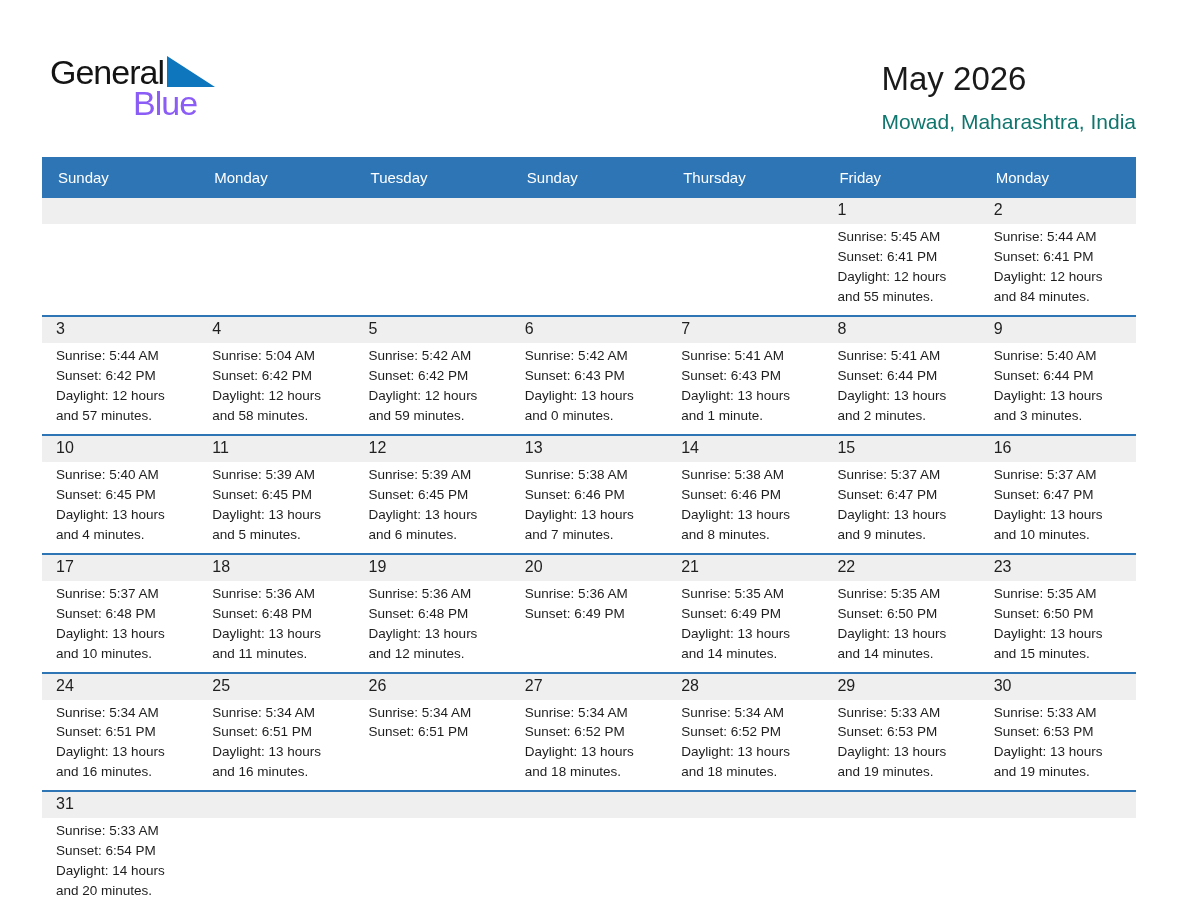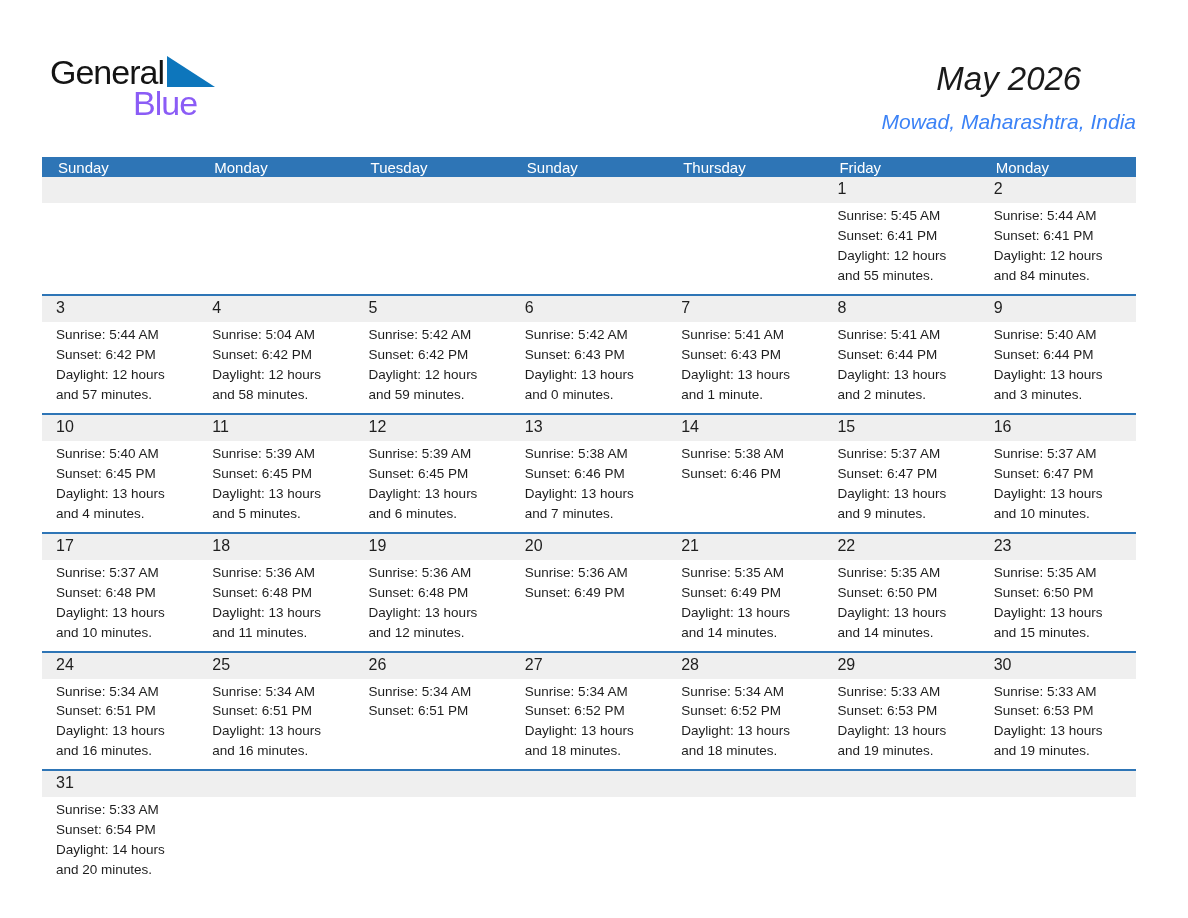--- a/index.html
+++ b/index.html
@@ -16,28 +16,28 @@
   .logo { position:relative; width:240px; }
   .logo-line1 { display:flex; align-items:center; }
   .logo-general {
     font-size:34px; font-weight:500; color:#141414; letter-spacing:-1px; line-height:1;
   }
   .logo-tri { margin-left:2px; margin-top:2px; }
   .logo-blue {
     font-size:34px; font-weight:500; color:#8b5cf6; letter-spacing:-1px;
     line-height:1; margin-left:83px; margin-top:-6px;
   }
-  .title-block { text-align:center; margin-top:8px;font-style:italic; }
+  .title-block { text-align:left; margin-top:8px; }
   .cal-title { font-size:33px; color:#1a1a1a; line-height:1.15; }
-  .cal-subtitle { font-size:21px; color:#3b82f6; margin-top:12px; }
+  .cal-subtitle { font-size:21px; color:#0f766e; margin-top:12px; }
   
   .cal { margin:0 52px 0 42px; }
   .weekdays {
     display:grid; grid-template-columns:repeat(7,1fr);
-    background:#2E75B6; height:20px; align-items:center;
+    background:#2E75B6; height:41px; align-items:center;
   }
   .weekday { color:#ffffff; font-size:15px; padding-left:16px; }
   .week { border-top:2px solid #2E75B6; }
   .week:first-of-type { border-top:none; }
   .num-row {
     display:grid; grid-template-columns:repeat(7,1fr);
     background:#EFEFEF; height:26px;
   }
   .num { font-size:16px; padding:3px 0 0 14px; color:#1f1f1f; }
   .text-row { display:grid; grid-template-columns:repeat(7,1fr); min-height:81px; }
@@ -181,20 +181,21 @@
               <div>Daylight: 13 hours and 6 minutes.</div>
             </div>
             <div class="cell">
               <div>Sunrise: 5:38 AM</div>
               <div>Sunset: 6:46 PM</div>
               <div>Daylight: 13 hours and 7 minutes.</div>
             </div>
             <div class="cell">
               <div>Sunrise: 5:38 AM</div>
               <div>Sunset: 6:46 PM</div>
+              <div>Daylight: 13 hours and 8 minutes.</div>
             </div>
             <div class="cell">
               <div>Sunrise: 5:37 AM</div>
               <div>Sunset: 6:47 PM</div>
               <div>Daylight: 13 hours and 9 minutes.</div>
             </div>
             <div class="cell">
               <div>Sunrise: 5:37 AM</div>
               <div>Sunset: 6:47 PM</div>
               <div>Daylight: 13 hours and 10 minutes.</div>

